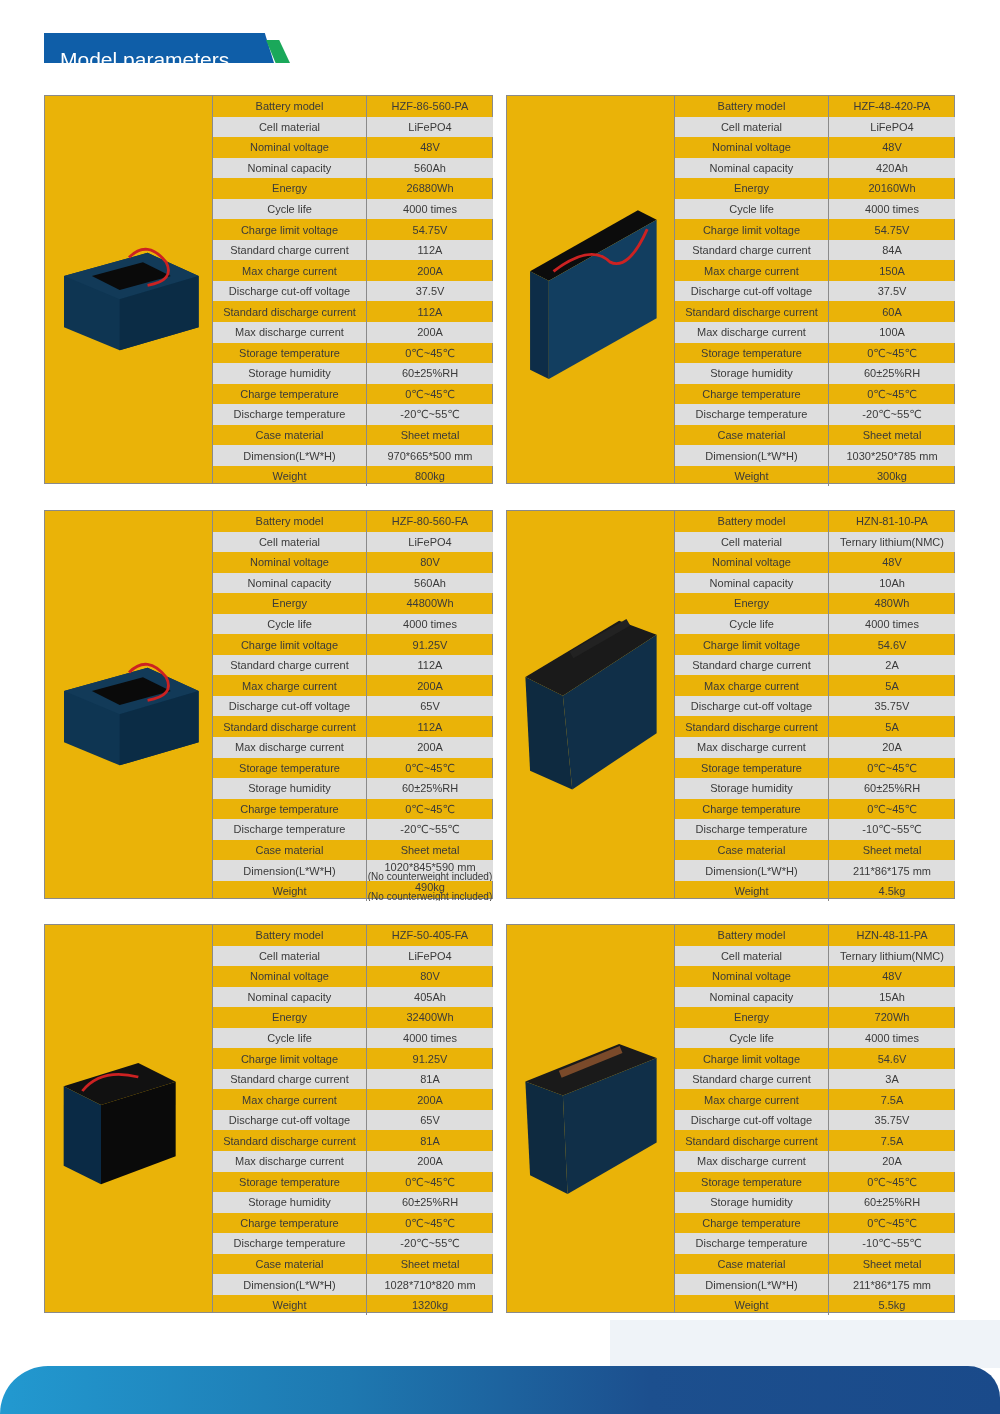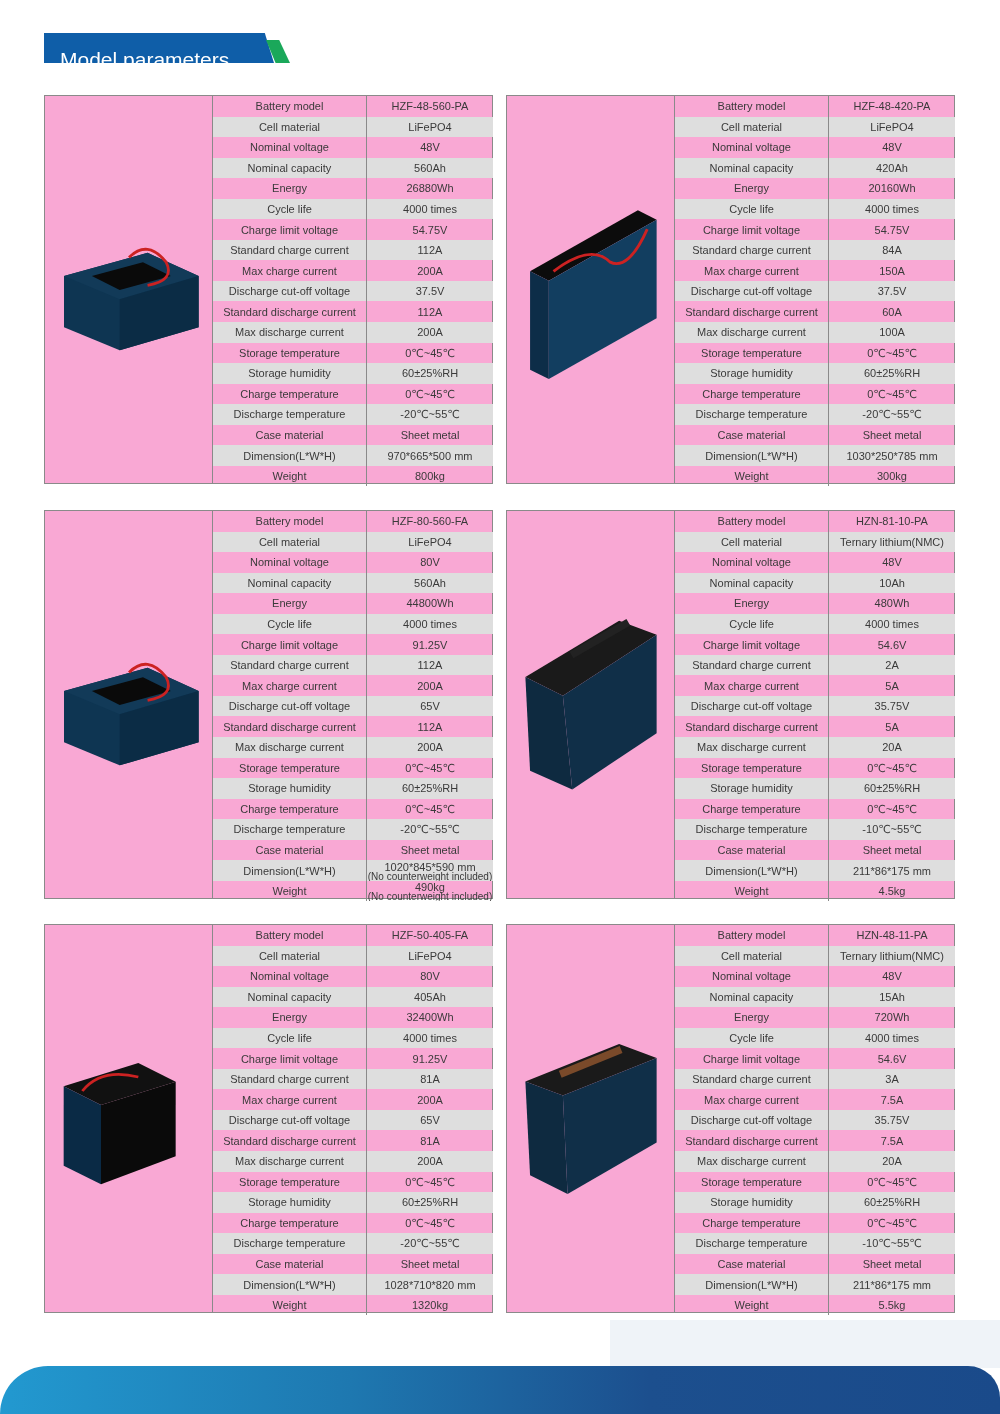--- a/index.html
+++ b/index.html
@@ -5,21 +5,21 @@
   html, body { margin:0; padding:0; }
   body { width:1000px; height:1414px; position:relative; background:#fff; overflow:hidden;
          font-family:"Liberation Sans", "DejaVu Sans", sans-serif; color:#333; }
   .banner { position:absolute; left:44px; top:33px; width:246px; height:30px; }
   .banner .blue { position:absolute; left:0; top:0; width:230px; height:30px; background:#0f5ea8;
                   clip-path:polygon(0 0, 96% 0, 100% 100%, 0 100%); }
   .banner .green { position:absolute; left:222px; top:7px; width:24px; height:23px; background:#1aa85a;
                    clip-path:polygon(0 0, 55% 0, 100% 100%, 40% 100%); }
   .banner .title { position:absolute; left:16px; top:14px; color:#fff; font-size:21px; line-height:26px; }
 
-  .card { position:absolute; width:449px; height:389px; border:1px solid #8a8a8a; box-sizing:border-box; background:#f9a8d4; }
+  .card { position:absolute; width:449px; height:389px; border:1px solid #8a8a8a; box-sizing:border-box; background:#eab308; }
   .card .img { position:absolute; left:0; top:0; width:168px; height:100%; border-right:1px solid #8a8a8a; box-sizing:border-box; }
   .card table { position:absolute; left:168px; top:0; width:280px; border-collapse:collapse; table-layout:fixed; }
   .card td { height:20.55px; padding:0; font-size:11px; text-align:center; color:#3a3a3a; line-height:12px; overflow:hidden; white-space:nowrap; }
   .card td.k { width:153px; border-right:1px solid #8a8a8a; }
   .card tr:nth-child(even) td { background:#dedede; }
   .card td .sub { display:block; font-size:10px; line-height:8px; }
   .wm { position:absolute; right:0; top:1320px; width:390px; height:48px; background:#e8eef5; opacity:.7; }
   .footer { position:absolute; left:0; top:1366px; width:1000px; height:48px;
             background:linear-gradient(90deg,#2299d0 0%,#1e78b0 35%,#1c4f8e 65%,#1a4a8a 100%);
             border-radius:60px 40px 0 0; }
@@ -41,21 +41,21 @@
           <polygon points="10,55 100,30 155,55 70,80" fill="#123a58"></polygon>
           <polygon points="40,55 95,40 125,55 70,70" fill="#0a0a0a"></polygon>
           <path d="M80 35 q20 -20 40 5 q10 20 -20 25" stroke="#c22" stroke-width="3" fill="none"></path>
           <polygon points="70,80 155,55 155,110 70,135" fill="#0b2c45"></polygon>
         </svg>
       </div>
       <table>
         <tbody>
           <tr>
             <td class="k">Battery model</td>
-            <td><span>HZF-48-560-PA</span></td>
+            <td><span>HZF-86-560-PA</span></td>
           </tr>
           <tr>
             <td class="k">Cell material</td>
             <td><span>LiFePO4</span></td>
           </tr>
           <tr>
             <td class="k">Nominal voltage</td>
             <td><span>48V</span></td>
           </tr>
           <tr>

